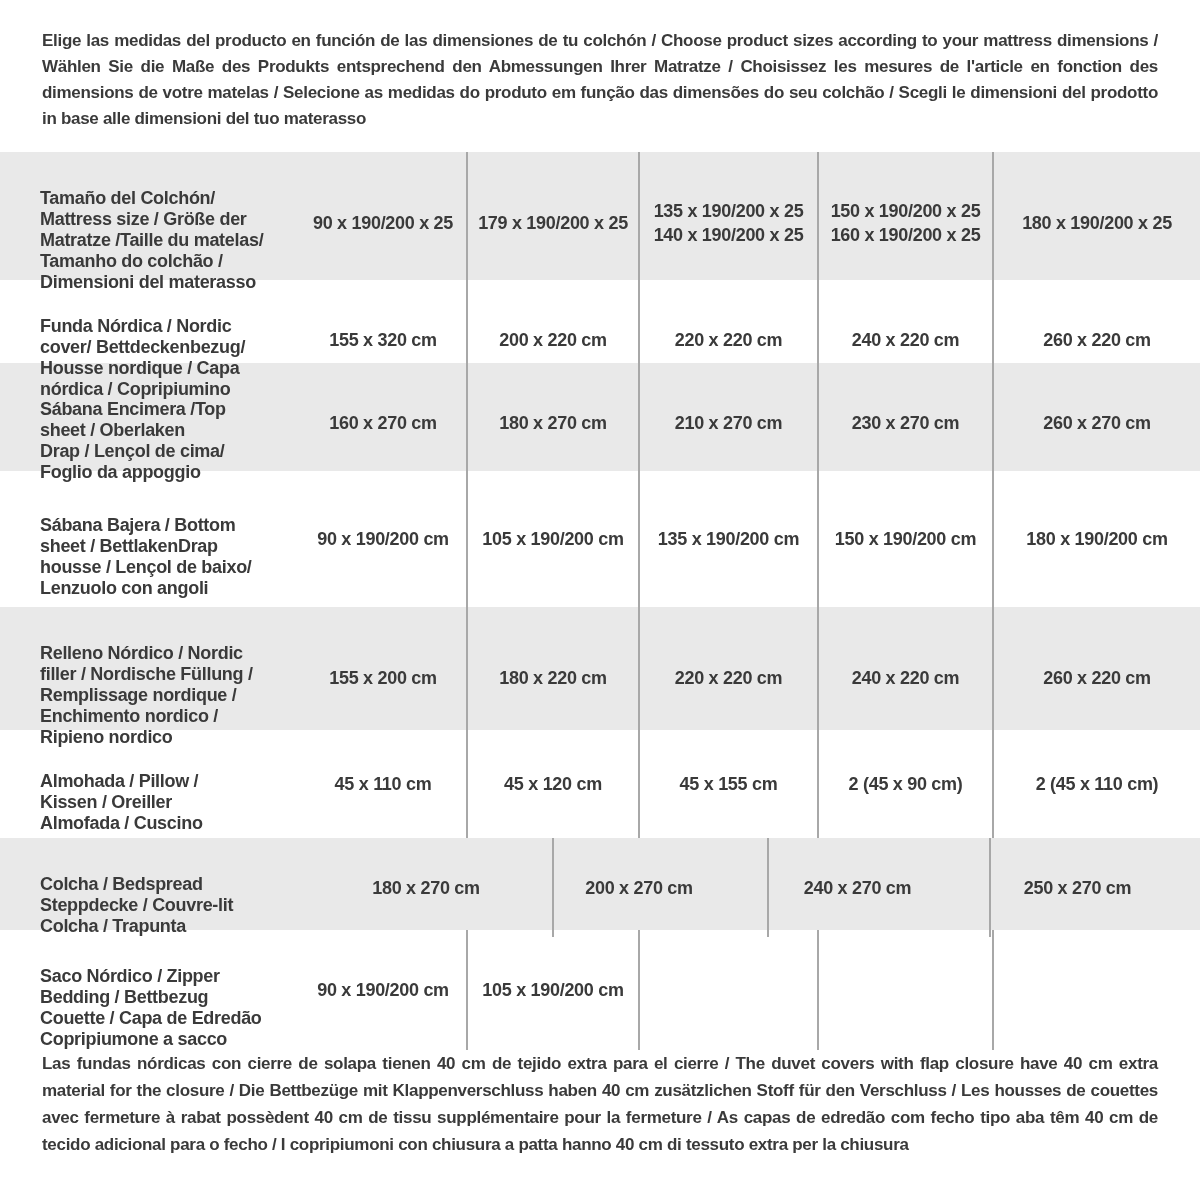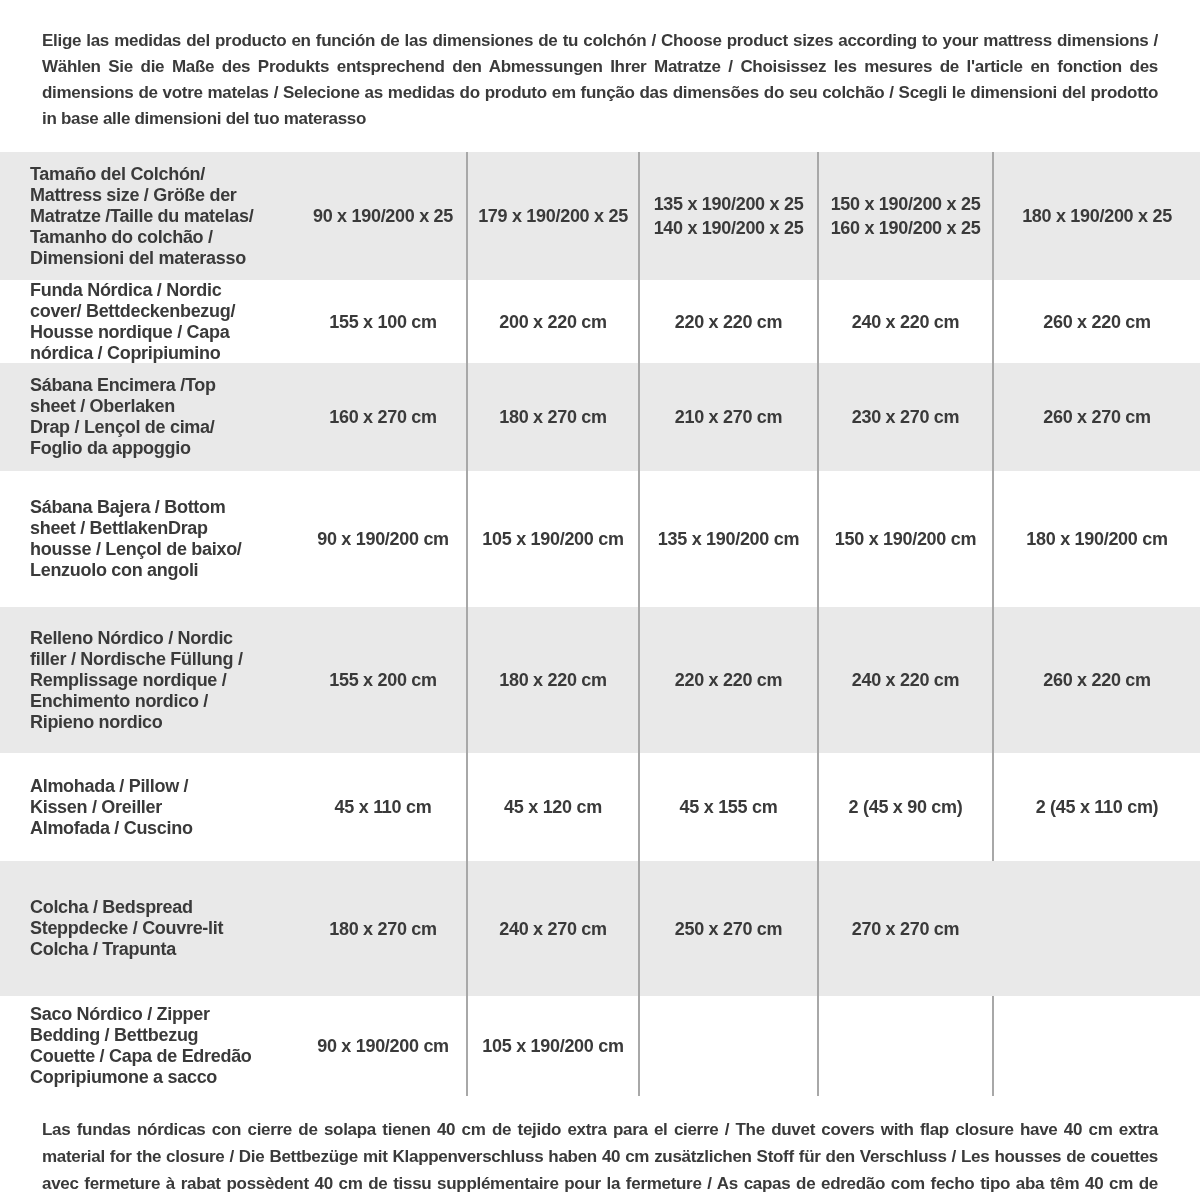--- a/index.html
+++ b/index.html
@@ -28,40 +28,41 @@
   }
   .row {
     display: grid;
     grid-template-columns: 300px 166px 172px 179px 175px 208px;
   }
   .row.stripe { background: #e9e9e9; }
   .r1 { height: 128px; }
   .r2 { height: 83px; }
   .r3 { height: 108px; }
   .r4 { height: 136px; }
-  .r5 { height: 146px; }
+  .r5 { height: 123px; }
   .r6 { height: 108px; }
-  .r7 { height: 135px; }
+  .r7 { height: 92px; gap: 43px; }
   .r8 { height: 100px; }
   .cell {
     display: flex;
     align-items: center;
     justify-content: center;
     text-align: center;
     font-size: 18px;
     line-height: 24px;
     letter-spacing: -0.3px;
     white-space: pre-line;
   }
   .cell.label {
     justify-content: flex-start;
     text-align: left;
-    padding-left: 30px;
+    padding-left: 40px;
     font-size: 18px;
     line-height: 21px;
+    margin-top: 36px;
   }
   .cell.v { border-left: 2px solid #a8a8a8; }
   .footnote {
     margin: 20px 42px 0 42px;
     font-size: 17px;
     line-height: 27px;
     letter-spacing: -0.3px;
     text-align: justify;
   }
 </style>
@@ -85,21 +86,21 @@
     <div class="cell v">150 x 190/200 x 25
 160 x 190/200 x 25</div>
     <div class="cell v">180 x 190/200 x 25</div>
   </div>
 
   <div class="row r2">
     <div class="cell label">Funda Nórdica /  Nordic
 cover/ Bettdeckenbezug/
 Housse nordique  / Capa
 nórdica / Copripiumino</div>
-    <div class="cell">155 x 100 cm</div>
+    <div class="cell">155 x 320 cm</div>
     <div class="cell v">200 x 220 cm</div>
     <div class="cell v">220 x 220 cm</div>
     <div class="cell v">240 x 220 cm</div>
     <div class="cell v">260 x 220 cm</div>
   </div>
 
   <div class="row stripe r3">
     <div class="cell label">Sábana Encimera /Top
 sheet / Oberlaken
 Drap / Lençol de cima/
@@ -145,20 +146,21 @@
     <div class="cell v">45 x 155 cm</div>
     <div class="cell v">2 (45 x 90 cm)</div>
     <div class="cell v">2 (45 x 110 cm)</div>
   </div>
 
   <div class="row stripe r7">
     <div class="cell label">Colcha / Bedspread
 Steppdecke / Couvre-lit
 Colcha / Trapunta</div>
     <div class="cell">180 x 270 cm</div>
+    <div class="cell v">200 x 270 cm</div>
     <div class="cell v">240 x 270 cm</div>
     <div class="cell v">250 x 270 cm</div>
     <div class="cell v">270 x 270 cm</div>
   </div>
 
   <div class="row r8">
     <div class="cell label">Saco Nórdico / Zipper
 Bedding / Bettbezug
 Couette  / Capa de Edredão
 Copripiumone a sacco</div>

